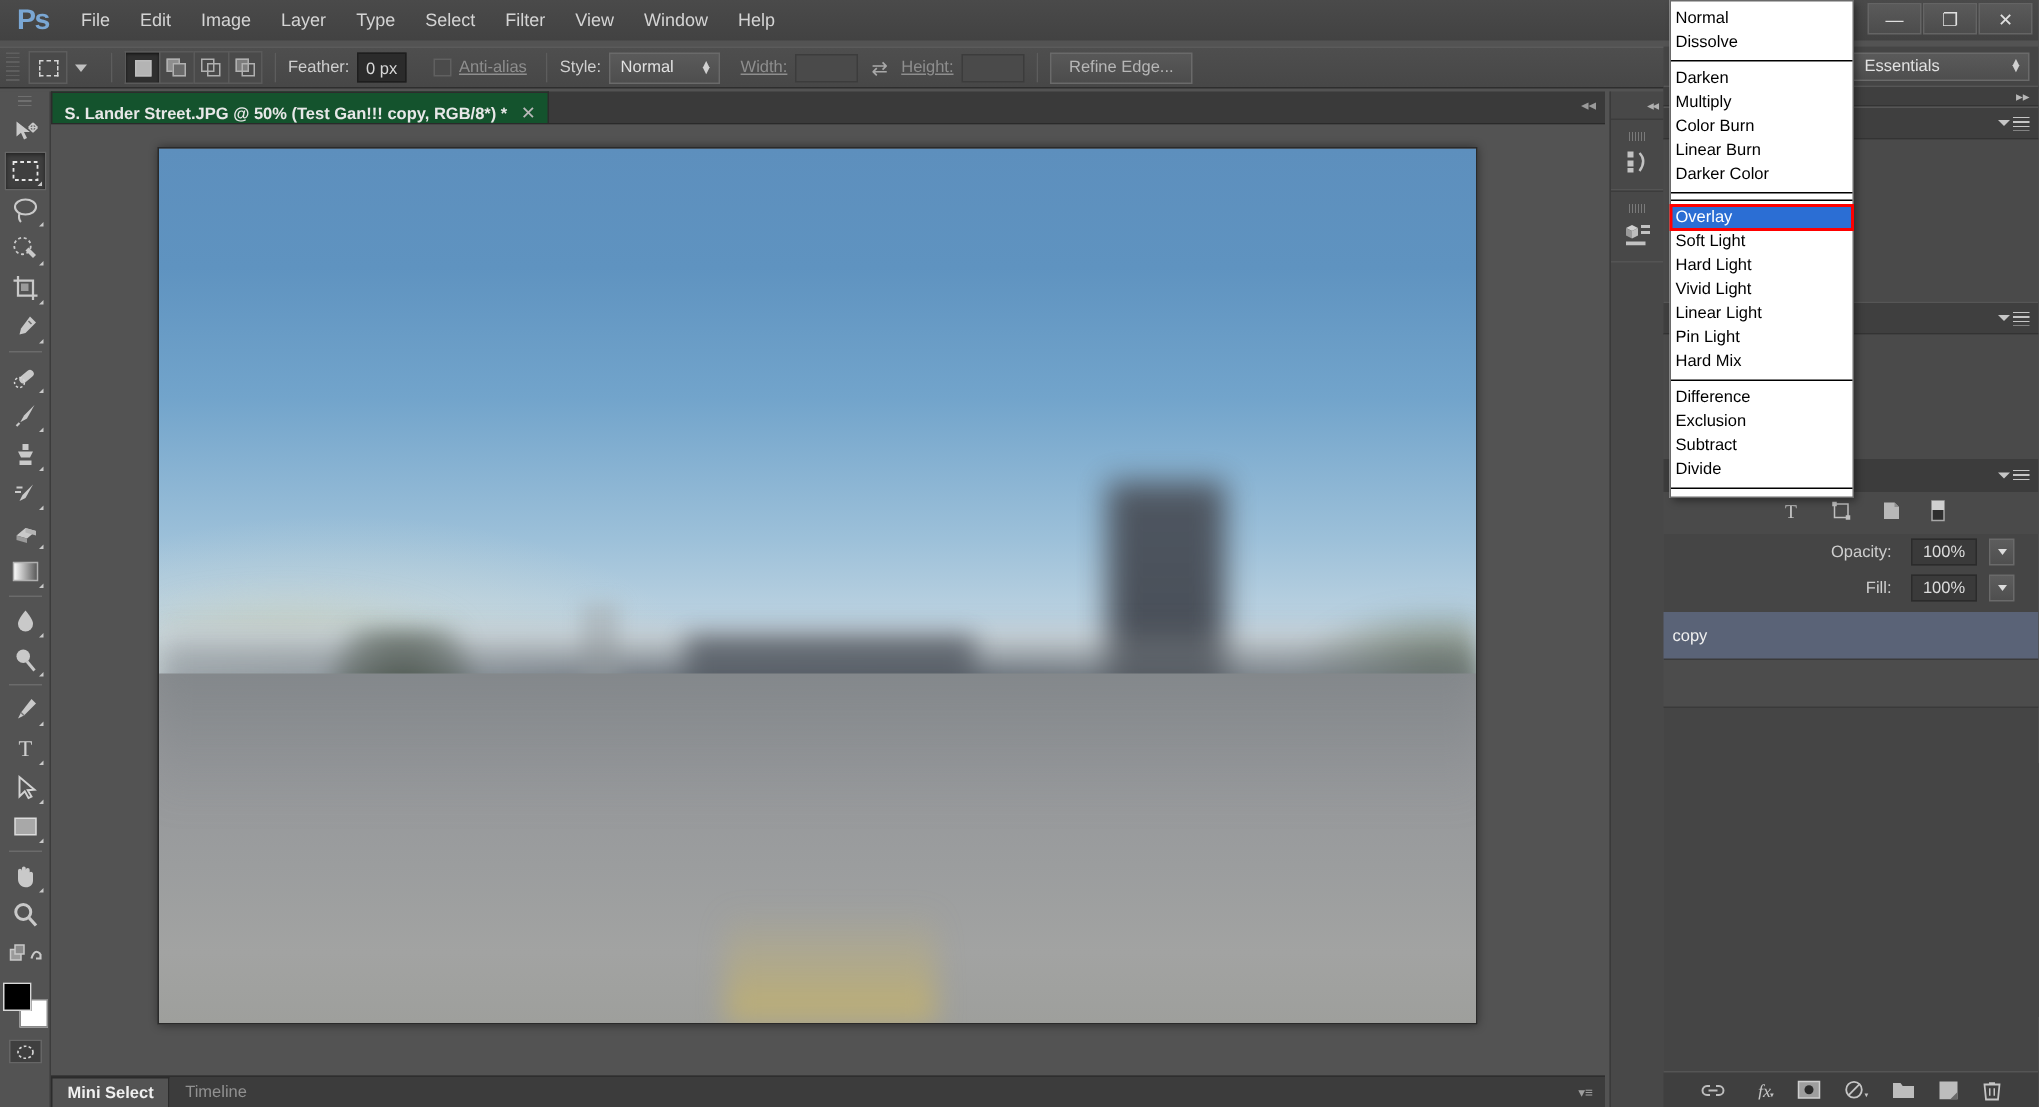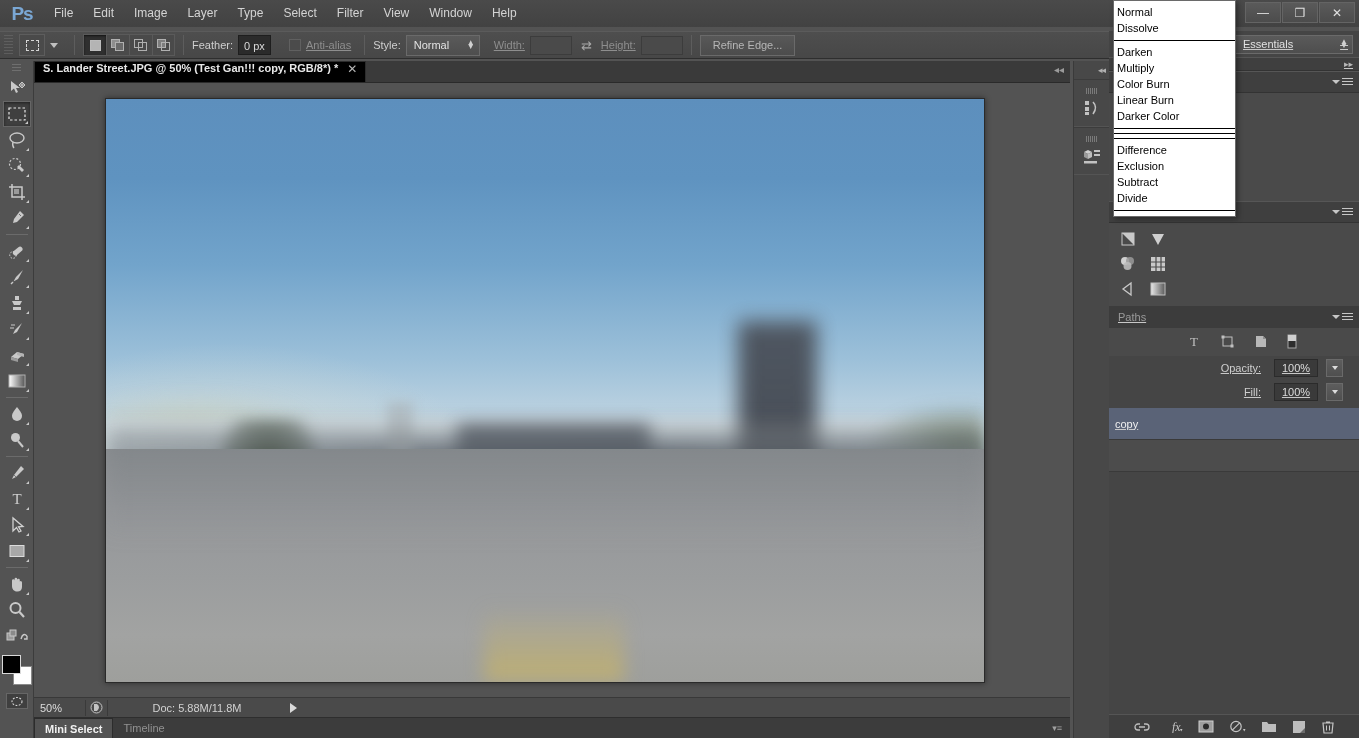--- a/index.html
+++ b/index.html
@@ -56,22 +56,22 @@
     color:#e2e2e2; font-size:11px; min-width:72px; }
   .stepper { display:flex; flex-direction:column; line-height:4px; font-size:8px; color:#d0d0d0; margin-left:4px; }
   .blankfield { width:42px; height:19px; background:#4a4a4a; border:1px solid #3c3c3c; }
   .swapico { color:#a8a8a8; font-size:13px; margin:0 9px; }
   .btn3d { height:21px; padding:0 12px; background:linear-gradient(#585858,#4c4c4c);
     border:1px solid #6a6a6a; color:#b6b6b6; font-size:11px; line-height:19px; }
 
   
   .tabbar { position:absolute; left:34px; top:61px; width:1036px; height:22px; background:#3a3a3a;
     border-bottom:1px solid #2a2a2a; display:flex; align-items:flex-end; }
-  .doctab { height:21px; background:#000000; border:1px solid #2c2c2c; border-bottom:none;
-    display:flex; align-items:flex-start; padding:0 8px; color:#e8e8e8; font-size:11px; font-weight:bold; }
+  .doctab { height:21px; background:#14532d; border:1px solid #2c2c2c; border-bottom:none;
+    display:flex; align-items:flex-end; padding:0 8px; color:#e8e8e8; font-size:11px; font-weight:bold; }
   .tabclose { margin-left:9px; color:#b8b8b8; font-size:12px; font-weight:normal; }
   .arrows { position:absolute; right:6px; top:3px; color:#9a9a9a; font-size:10px; }
 
   
   .toolbar { position:absolute; left:0; top:61px; width:34px; height:677px;
     background:#535353; border-right:1px solid #3c3c3c; }
   .tool-grip { width:100%; height:14px; display:flex; align-items:center; justify-content:center; }
   .tool-grip i { width:9px; height:8px; background:repeating-linear-gradient(#6f6f6f 0 1px, transparent 1px 3px); }
   .tool { position:relative; width:28px; height:26px; margin:0 auto; display:flex;
     align-items:center; justify-content:center; }
@@ -145,21 +145,21 @@
   
   .minidock { position:absolute; left:1073px; top:61px; width:36px; height:677px;
     background:#484848; border-left:1px solid #3a3a3a; }
   .mdhead { height:18px; display:flex; align-items:center; justify-content:flex-end; padding-right:4px;
     color:#b0b0b0; font-size:9px; letter-spacing:-1px; }
   .mdcell { height:48px; border-top:1px solid #3c3c3c; border-bottom:1px solid #545454;
     display:flex; flex-direction:column; align-items:center; justify-content:center; }
   .mdgrip { width:11px;height:6px; background:repeating-linear-gradient(90deg,#7a7a7a 0 1px, transparent 1px 2px); margin-bottom:4px; }
 
   
-  .rightcol { position:absolute; left:1109px; top:31px; width:250px; height:707px; background:#454545;text-decoration:underline; }
+  .rightcol { position:absolute; left:1109px; top:31px; width:250px; height:707px; background:#454545; }
   .panel-h { height:22px; background:#3f3f3f; border-top:1px solid #565656; border-bottom:1px solid #333;
     display:flex; align-items:center; justify-content:flex-end; padding-right:6px; }
   .pmenu { display:flex; align-items:center; gap:2px; }
   .pmenu .tri { width:0;height:0;border-left:4px solid transparent;border-right:4px solid transparent;
     border-top:4px solid #c6c6c6; }
   .pmenu .bars { width:11px;height:9px; background:repeating-linear-gradient(#c6c6c6 0 1px, transparent 1px 3px); }
   .colorpanel { background:#4a4a4a; padding:8px 0 6px 0; }
   .crow { display:flex; align-items:center; height:24px; padding-left:8px; }
   .cswatch { width:22px; height:8px; margin-right:7px; border:1px solid #2a2a2a; }
   .cval { width:46px; height:18px; background:#3a3a3a; border:1px solid #2b2b2b; color:#d8d8d8;
@@ -467,32 +467,20 @@
         <div class="treeL"></div>
         <div class="redL"></div>
         <div class="whiteL"></div>
         <div class="road"></div>
         <div class="roadblur"></div>
         <div class="yellowline"></div>
       </div>
     </div>
   </div>
 
-  <div class="statusbar">
-    <div class="zoomfield">50%</div>
-    <div class="smallbtn">
-      <svg width="13" height="13" viewBox="0 0 13 13">
-          <circle cx="6.5" cy="6.5" r="5.5" fill="none" stroke="#c3c3c3"></circle>
-          <path d="M4 3 h3 v7 h-3z" fill="#c3c3c3"></path>
-          <path d="M7 3 q4 3 0 7" fill="#c3c3c3"></path>
-        </svg>
-    </div>
-    <div class="docinfo">Doc: 5.88M/11.8M</div>
-    <div class="playtri"></div>
-  </div>
 
   <div class="btmbar">
     <div class="btab active">Mini Select</div>
     <div class="btab inactive">Timeline</div>
     <div style="flex:1"></div>
     <div style="color:#a0a0a0; font-size:9px; padding-right:8px;">▾≡</div>
   </div>
 
   <div class="minidock">
     <div class="mdhead">◂◂</div>
@@ -728,20 +716,29 @@
     <div class="bm-div"></div>
     <div>
       <div class="bm-item">Darken</div>
       <div class="bm-item">Multiply</div>
       <div class="bm-item">Color Burn</div>
       <div class="bm-item">Linear Burn</div>
       <div class="bm-item">Darker Color</div>
     </div>
     <div class="bm-div"></div>
     <div class="bm-div"></div>
+    <div>
+      <div class="bm-item sel">Overlay</div>
+      <div class="bm-item">Soft Light</div>
+      <div class="bm-item">Hard Light</div>
+      <div class="bm-item">Vivid Light</div>
+      <div class="bm-item">Linear Light</div>
+      <div class="bm-item">Pin Light</div>
+      <div class="bm-item">Hard Mix</div>
+    </div>
     <div class="bm-div"></div>
     <div>
       <div class="bm-item">Difference</div>
       <div class="bm-item">Exclusion</div>
       <div class="bm-item">Subtract</div>
       <div class="bm-item">Divide</div>
     </div>
     <div class="bm-div"></div>
   </div>
 

